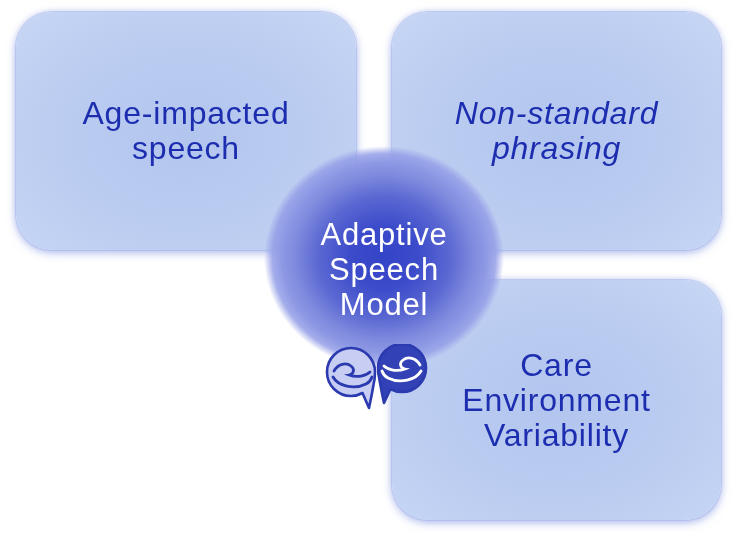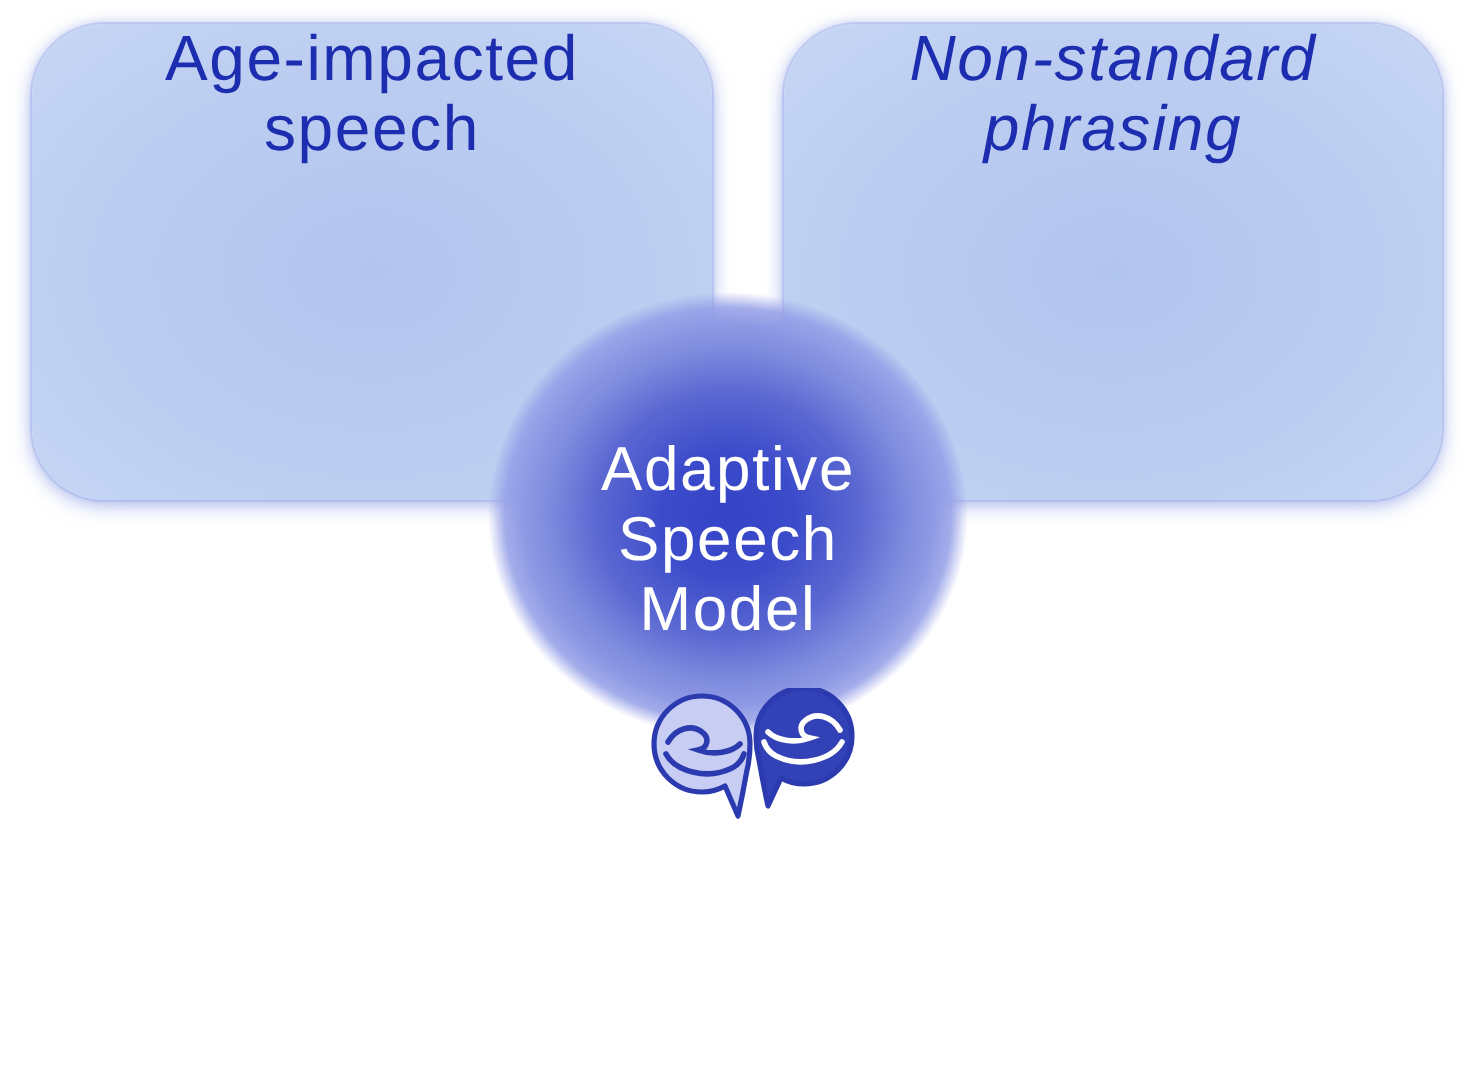--- a/index.html
+++ b/index.html
@@ -17,39 +17,39 @@
   }
   .card {
     position: absolute;
     border-radius: 36px;
     background: radial-gradient(110% 115% at 50% 52%,
                 #b2c5ee 0%, #bccdf1 38%, #c9d8f5 68%, #d3e0f9 100%);
     box-shadow: 0 0 0 1px rgba(166,182,235,0.55),
                 0 3px 10px rgba(130,150,225,0.55),
                 0 0 6px rgba(140,158,228,0.45);
     display: flex;
-    align-items: flex-start;
+    align-items: center;
     justify-content: center;
     text-align: center;
   }
   .card-tl { left: 16px;  top: 12px;  width: 340px; height: 238px; }
   .card-tr { left: 392px; top: 12px;  width: 329px; height: 238px; font-style: italic; }
   .card-bl { left: 16px;  top: 280px; width: 340px; height: 238px; }
   .card-br { left: 392px; top: 280px; width: 329px; height: 240px; }
   .card-label {
     white-space: pre-line;
     color: #1c2db0;
     font-size: 32px;
     line-height: 35px;
     font-weight: 500;
     letter-spacing: 0.8px;
   }
   .center-circle {
     position: absolute;
-    left: 244px;
+    left: 264px;
     top: 146px;
     width: 240px;
     height: 232px;
     border-radius: 50%;
     background: radial-gradient(closest-side at 50% 48%,
                 #3444c7 0%, #3c4bca 28%, #5b68d2 55%, #7e8add 74%,
                 #8d99e4 85%, rgba(148,159,231,0.85) 93%,
                 rgba(158,168,234,0) 100%);
     display: flex;
     align-items: center;
@@ -84,20 +84,25 @@
     <span class="card-label">Age-impacted
 speech</span>
   </div>
 
   <div class="card card-tr">
     <span class="card-label">Non-standard
 phrasing</span>
   </div>
 
 
+  <div class="card card-br">
+    <span class="card-label">Care
+Environment
+Variability</span>
+  </div>
 
   <div class="center-circle">
     <span class="circle-label">Adaptive
 Speech
 Model</span>
   </div>
 
   <svg class="center-icon" viewBox="0 0 104 68" xmlns="http://www.w3.org/2000/svg">
 
     <g>

